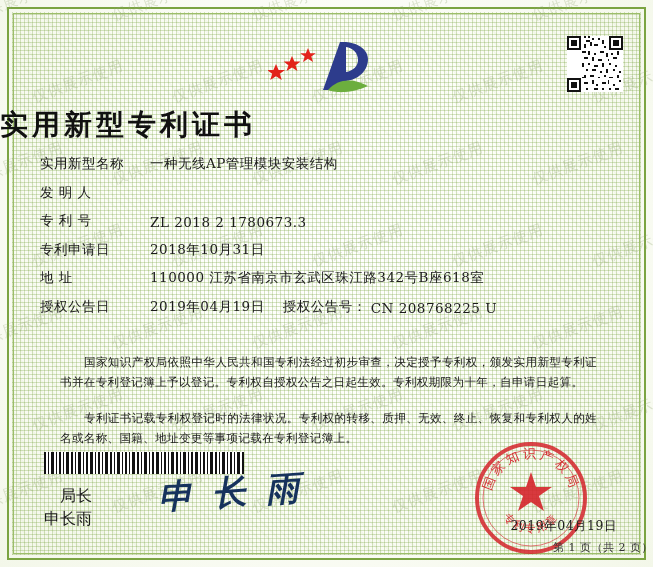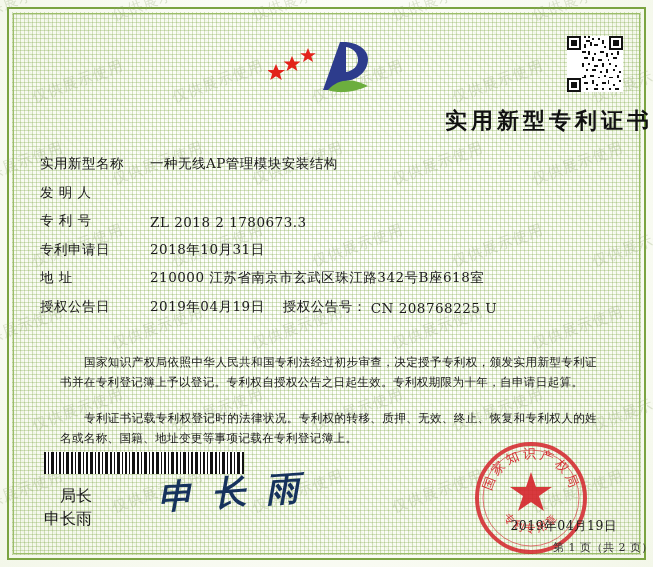--- a/index.html
+++ b/index.html
@@ -57,22 +57,22 @@
     font-size:12.5px;color:#2b2b2b;letter-spacing:0.5px;
   }
   .logo{
     position:absolute;left:268px;top:34px;width:110px;height:62px;
   }
   .qr{
     position:absolute;right:30px;top:36px;width:56px;height:56px;
     background:#fff;
   }
   .title{
-    position:absolute;left:0;right:0;top:106px;text-align:right;
-    font-size:22px;font-weight:bold;color:#111;letter-spacing:4px;
+    position:absolute;left:0;right:0;top:106px;text-align:left;
+    font-size:28px;font-weight:bold;color:#111;letter-spacing:4px;
     font-family:Liberation Serif, serif;
   }
   .fields{
     position:absolute;left:40px;top:155px;right:40px;
   }
   .row{
     display:flex;align-items:flex-end;margin-bottom:10.5px;
     font-size:13.5px;color:#1b1b1b;
   }
   .lbl{
@@ -262,21 +262,21 @@
       <div class="row">
         <span class="lbl">专 利 号</span>
         <span class="val">ZL 2018 2 1780673.3</span>
       </div>
       <div class="row">
         <span class="lbl">专利申请日</span>
         <span class="val">2018年10月31日</span>
       </div>
       <div class="row">
         <span class="lbl">地 址</span>
-        <span class="val">210000 江苏省南京市玄武区珠江路342号B座618室</span>
+        <span class="val">110000 江苏省南京市玄武区珠江路342号B座618室</span>
       </div>
       <div class="row two">
         <span class="lbl">授权公告日</span>
         <span class="val">2019年04月19日</span>
         <span class="lbl2">授权公告号：</span>
         <span class="val2">CN 208768225 U</span>
       </div>
     </div>
 
     <div class="para">

